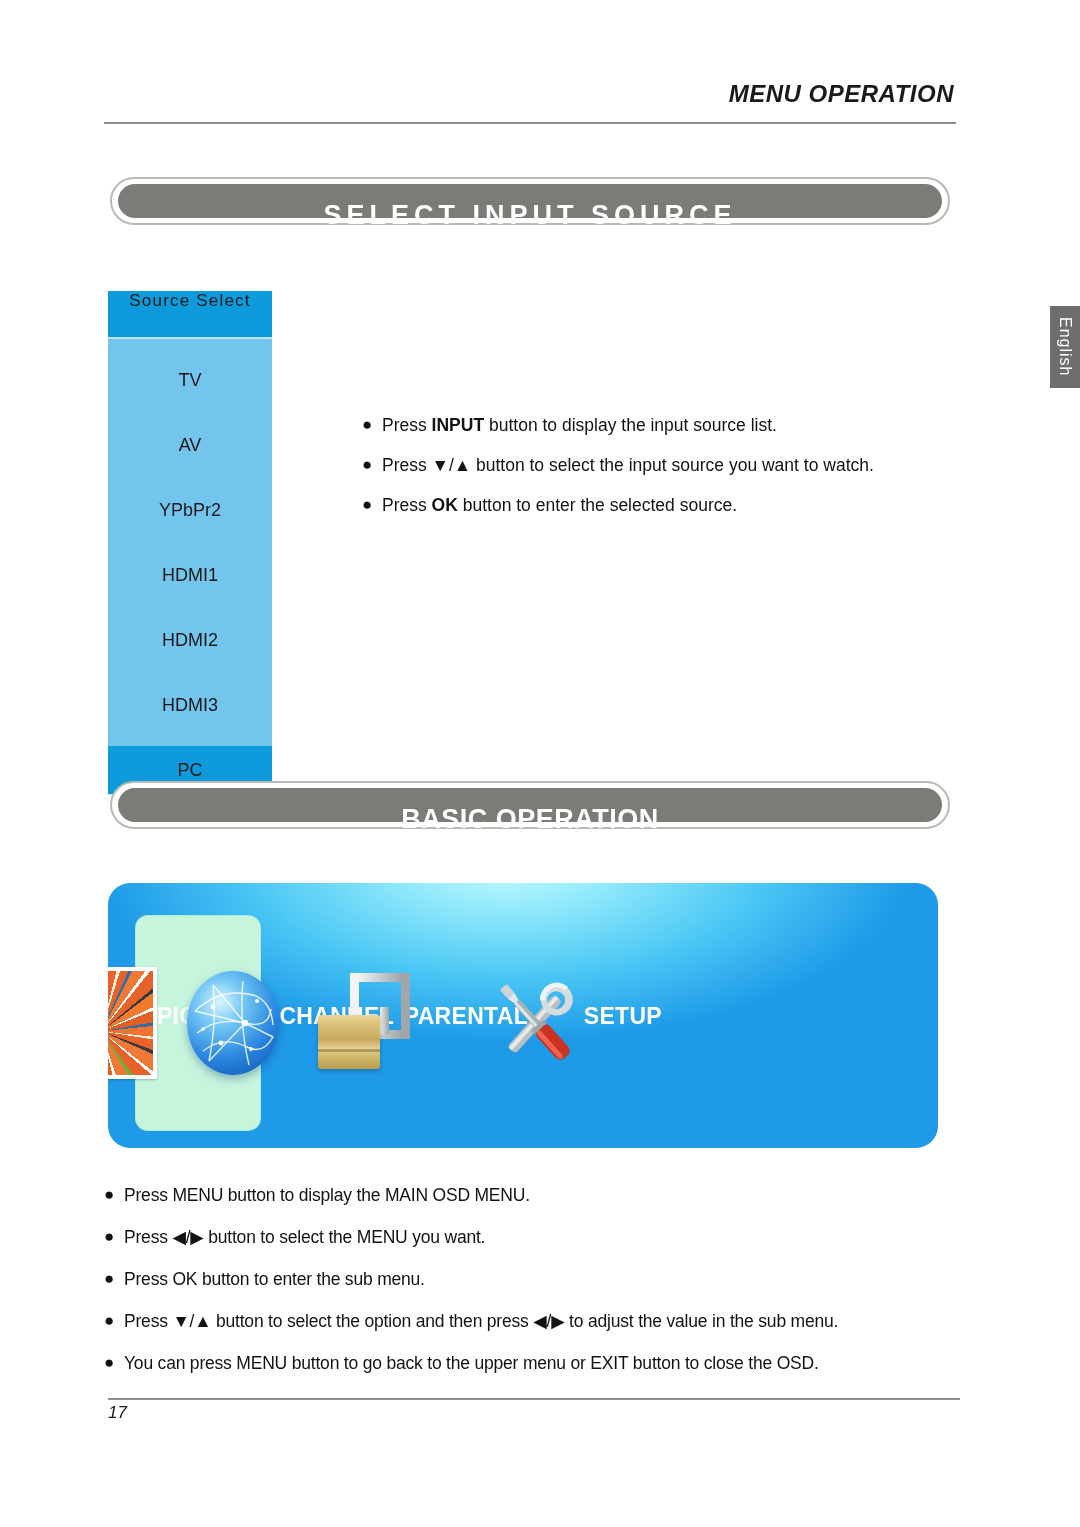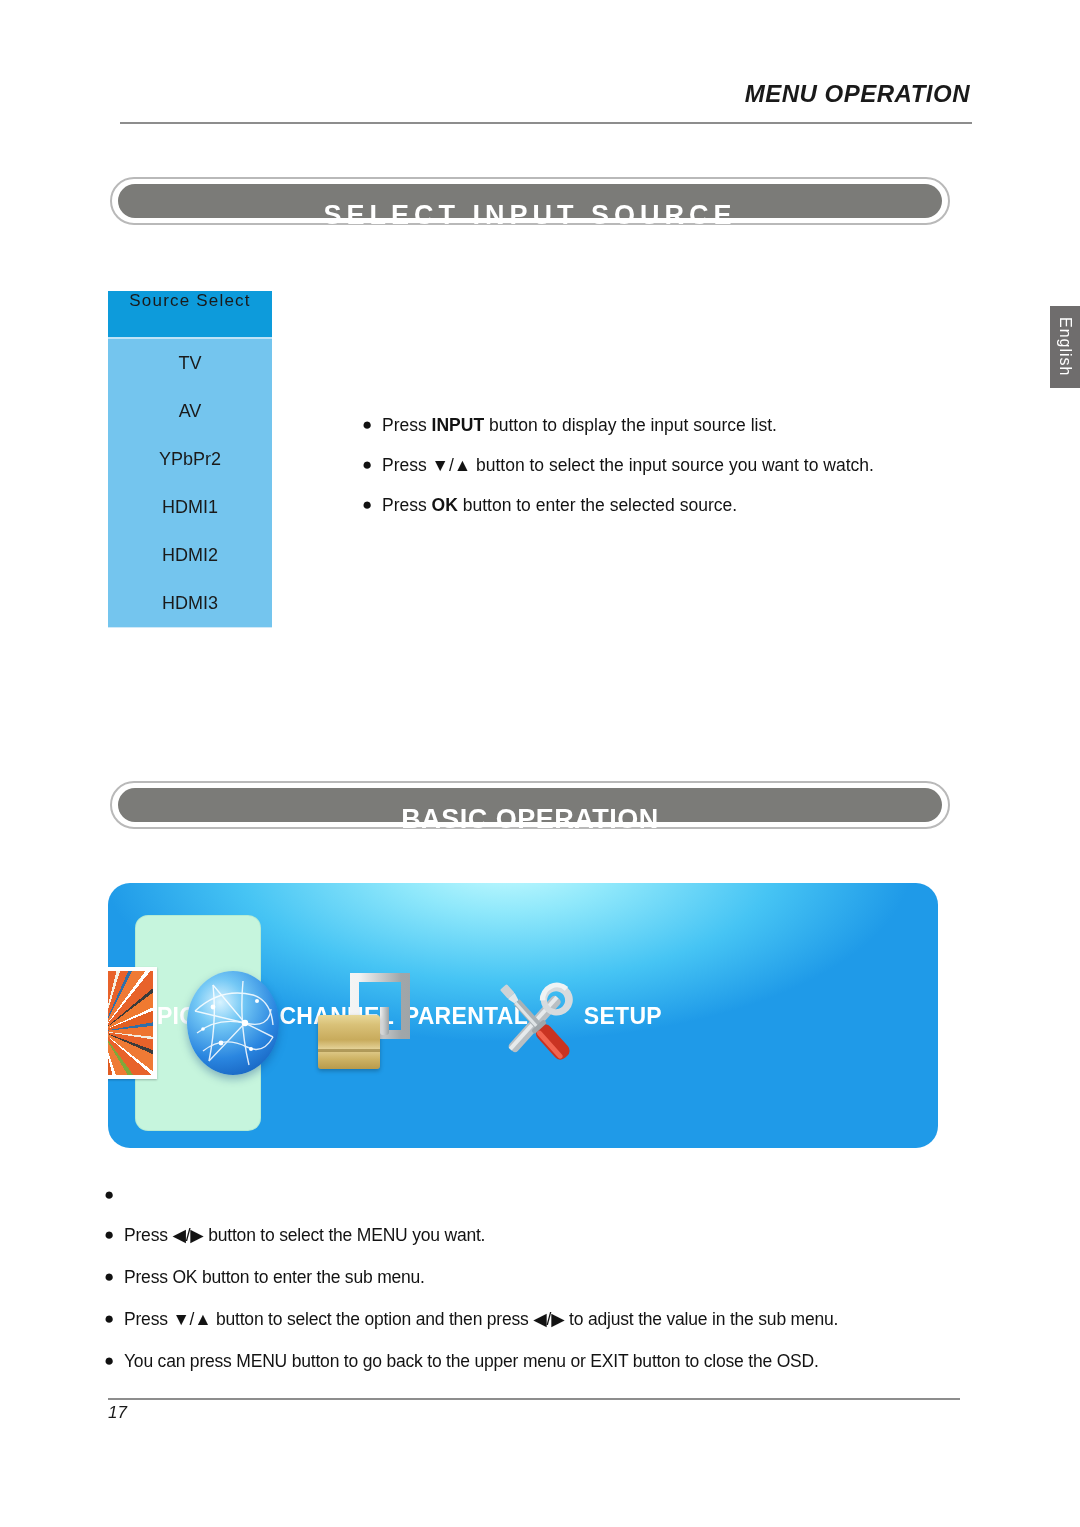--- a/index.html
+++ b/index.html
@@ -12,21 +12,21 @@
     height: 1527px;
     position: relative;
     font-family: "Liberation Sans", sans-serif;
     color: #1a1a1a;
     overflow: hidden;
   }
 
   
   .page-header {
     position: absolute;
-    left: 120px;
+    left: 104px;
     top: 80px;
     width: 852px;
   }
   .header-title {
     text-align: right;
     font-style: italic;
     font-weight: bold;
     font-size: 24px;
     letter-spacing: 0.5px;
     color: #1a1a1a;
@@ -112,20 +112,21 @@
     color: #1a1a1a;
     letter-spacing: 1.2px;
   }
   .source-item {
     height: 48px;
     display: flex;
     align-items: center;
     justify-content: center;
     font-size: 18px;
     color: #1a1a1a;
+    margin-top: 17px;
   }
   .source-item.selected {
     background: #0d9bdb;
   }
 
   
   .bullets { position: absolute; }
   .bullet-row {
     display: flex;
     align-items: flex-start;
@@ -357,20 +358,23 @@
     <span>YPbPr2</span>
   </div>
   <div class="source-item">
     <span>HDMI1</span>
   </div>
   <div class="source-item">
     <span>HDMI2</span>
   </div>
   <div class="source-item">
     <span>HDMI3</span>
+  </div>
+  <div class="source-item selected">
+    <span>PC</span>
   </div>
 </div>
 
 <div class="bullets" id="bullets-source">
   <div class="bullet-row">
     <div class="bullet-dot">●</div>
     <div class="bullet-text"><span>Press </span><b>INPUT</b><span> button to display the input source list.</span></div>
   </div>
   <div class="bullet-row">
     <div class="bullet-dot">●</div>
@@ -466,20 +470,21 @@
       <div class="osd-label">SETUP</div>
     </div>
 
 
   </div>
 </div>
 
 <div class="bullets" id="bullets-basic">
   <div class="bullet-row">
     <div class="bullet-dot">●</div>
+    <div class="bullet-text">Press MENU button to display the MAIN OSD MENU.</div>
   </div>
   <div class="bullet-row">
     <div class="bullet-dot">●</div>
     <div class="bullet-text">Press ◀/▶ button to select the MENU you want.</div>
   </div>
   <div class="bullet-row">
     <div class="bullet-dot">●</div>
     <div class="bullet-text">Press OK button to enter the sub menu.</div>
   </div>
   <div class="bullet-row">

